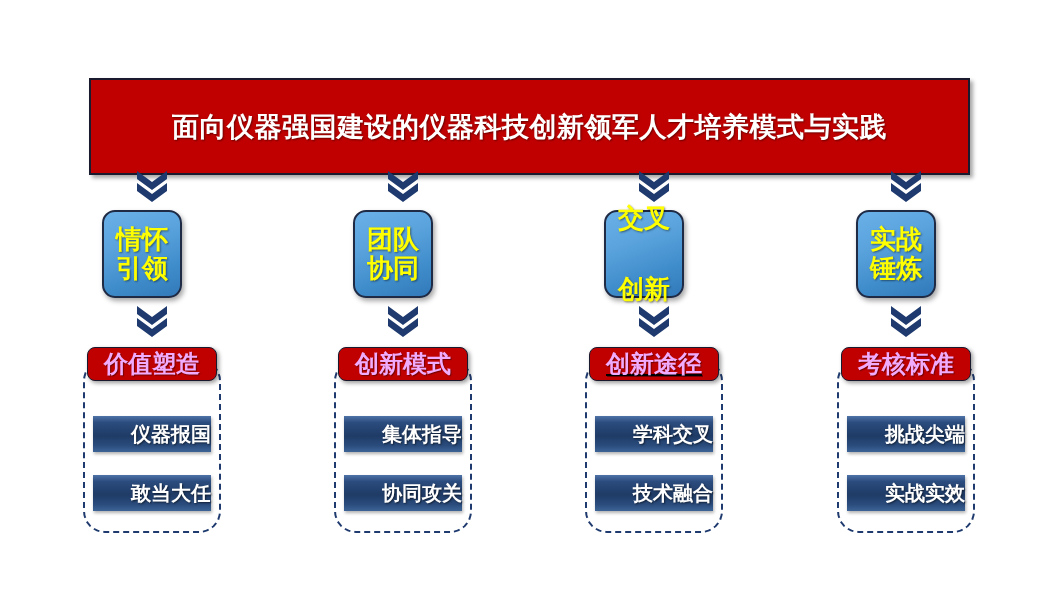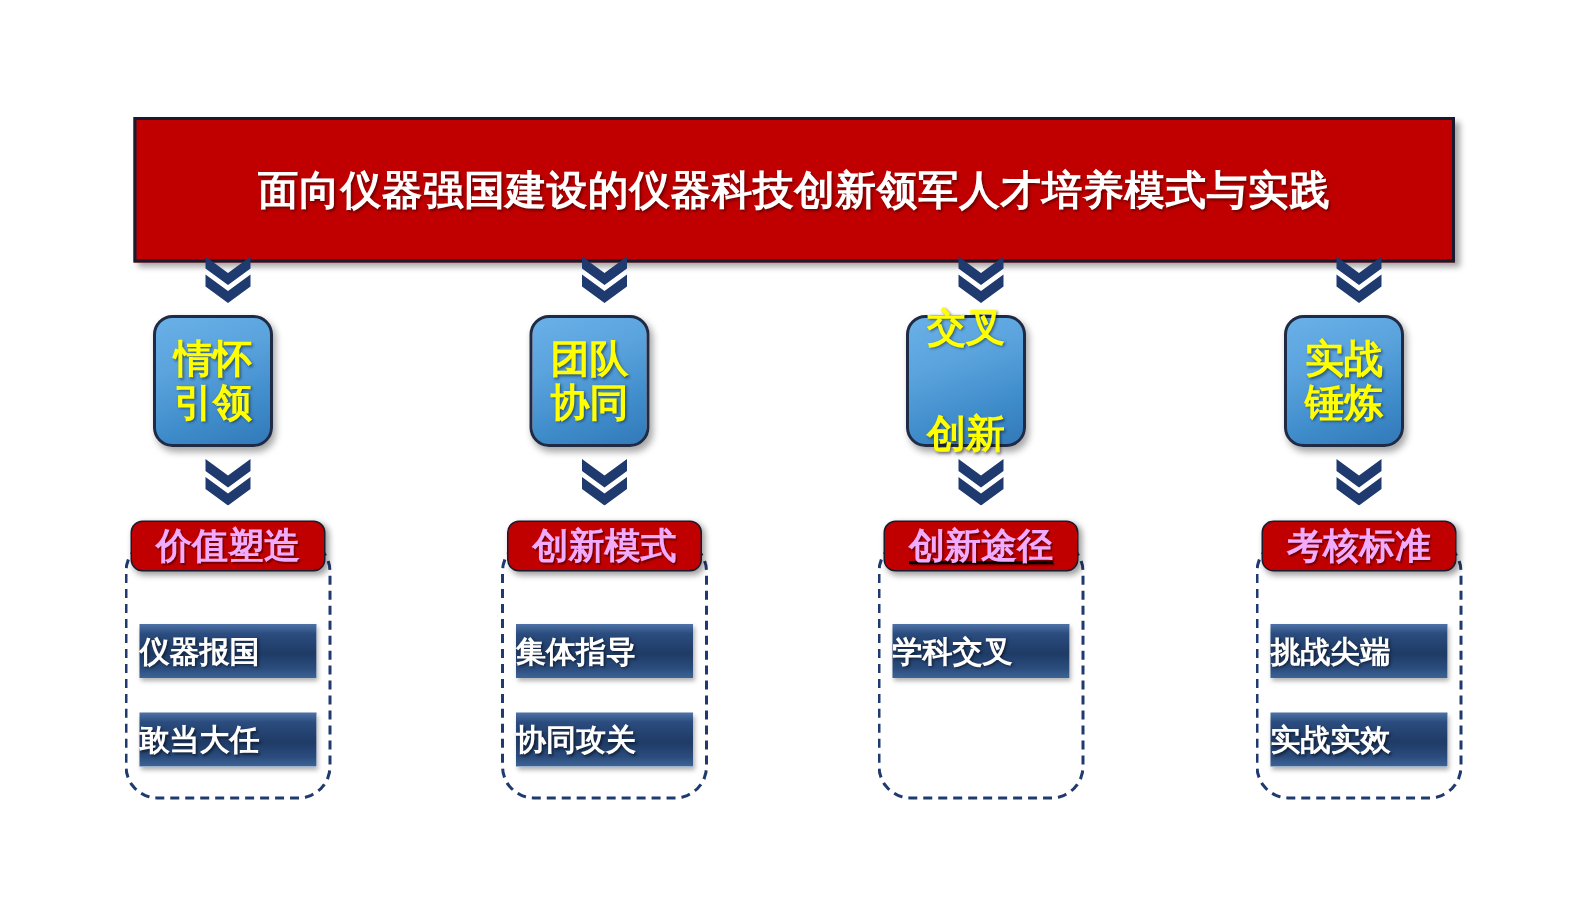--- a/index.html
+++ b/index.html
@@ -113,21 +113,21 @@
   }
 
   
   .item-chip {
     position: absolute;
     width: 118px;
     height: 36px;
     background: linear-gradient(180deg, #4f73a8 0%, #2b4c7e 18%, #1f3b66 55%, #2a4c7d 82%, #3d6496 100%);
     display: flex;
     align-items: center;
-    justify-content: flex-start;
+    justify-content: flex-end;
     box-shadow: 1px 2px 3px rgba(0,0,0,0.30);
     z-index: 4;
   }
   .item-chip span {
     color: #ffffff;
     font-size: 20px;
     font-weight: bold;
     white-space: nowrap;
     text-shadow: 1px 1px 2px rgba(0,0,0,0.55);
   }
@@ -211,20 +211,23 @@
         <polygon points="2,13 17,24 32,13 32,21 17,32 2,21" fill="#1f3a6e"></polygon>
       </svg>
   </div>
   <div class="group-box" style="left:585px; top:359px;"></div>
   <div class="cat-label" style="left:589px; top:347px;text-decoration:underline;">
     <span>创新途径</span>
   </div>
   <div class="item-chip" style="left:595px; top:416px;">
     <span>学科交叉</span>
   </div>
+  <div class="item-chip" style="left:595px; top:475px;">
+    <span>技术融合</span>
+  </div>
 
   <div class="chev" style="left:889px; top:170px;">
     <svg viewBox="0 0 34 32">
         <polygon points="2,1 17,12 32,1 32,9 17,20 2,9" fill="#1f3a6e"></polygon>
         <polygon points="2,13 17,24 32,13 32,21 17,32 2,21" fill="#1f3a6e"></polygon>
       </svg>
   </div>
   <div class="pillar" style="left:856px; top:210px;">
     <div class="pillar-line">实战</div>
     <div class="pillar-line">锤炼</div>

